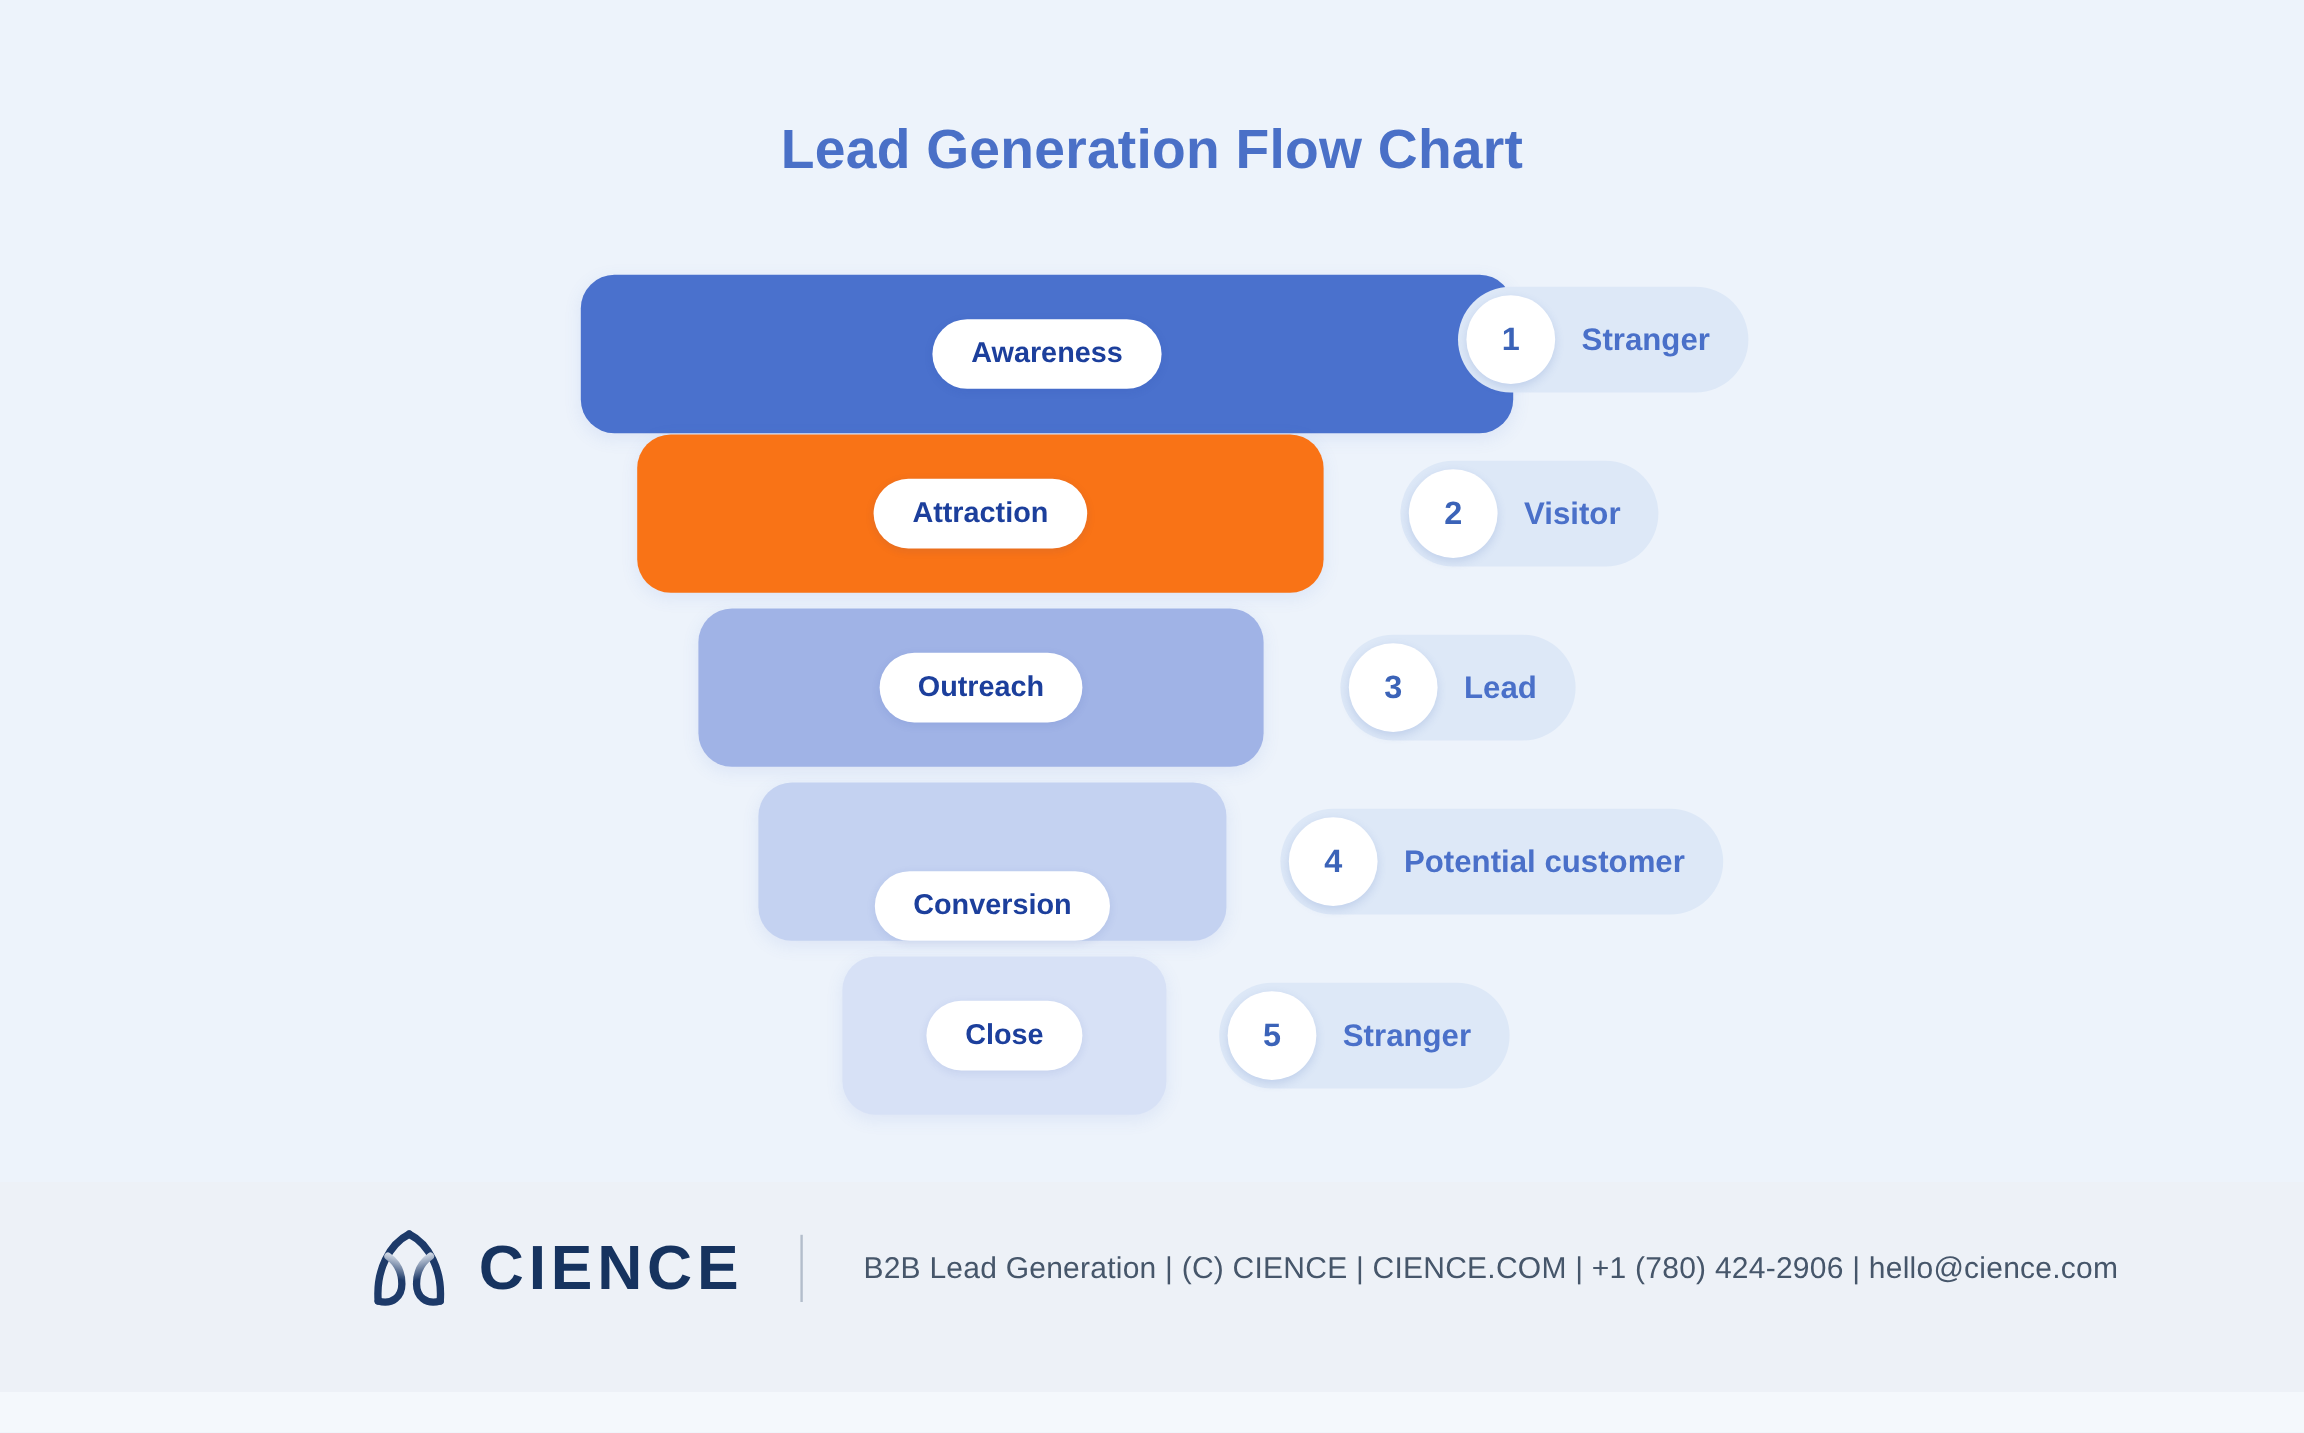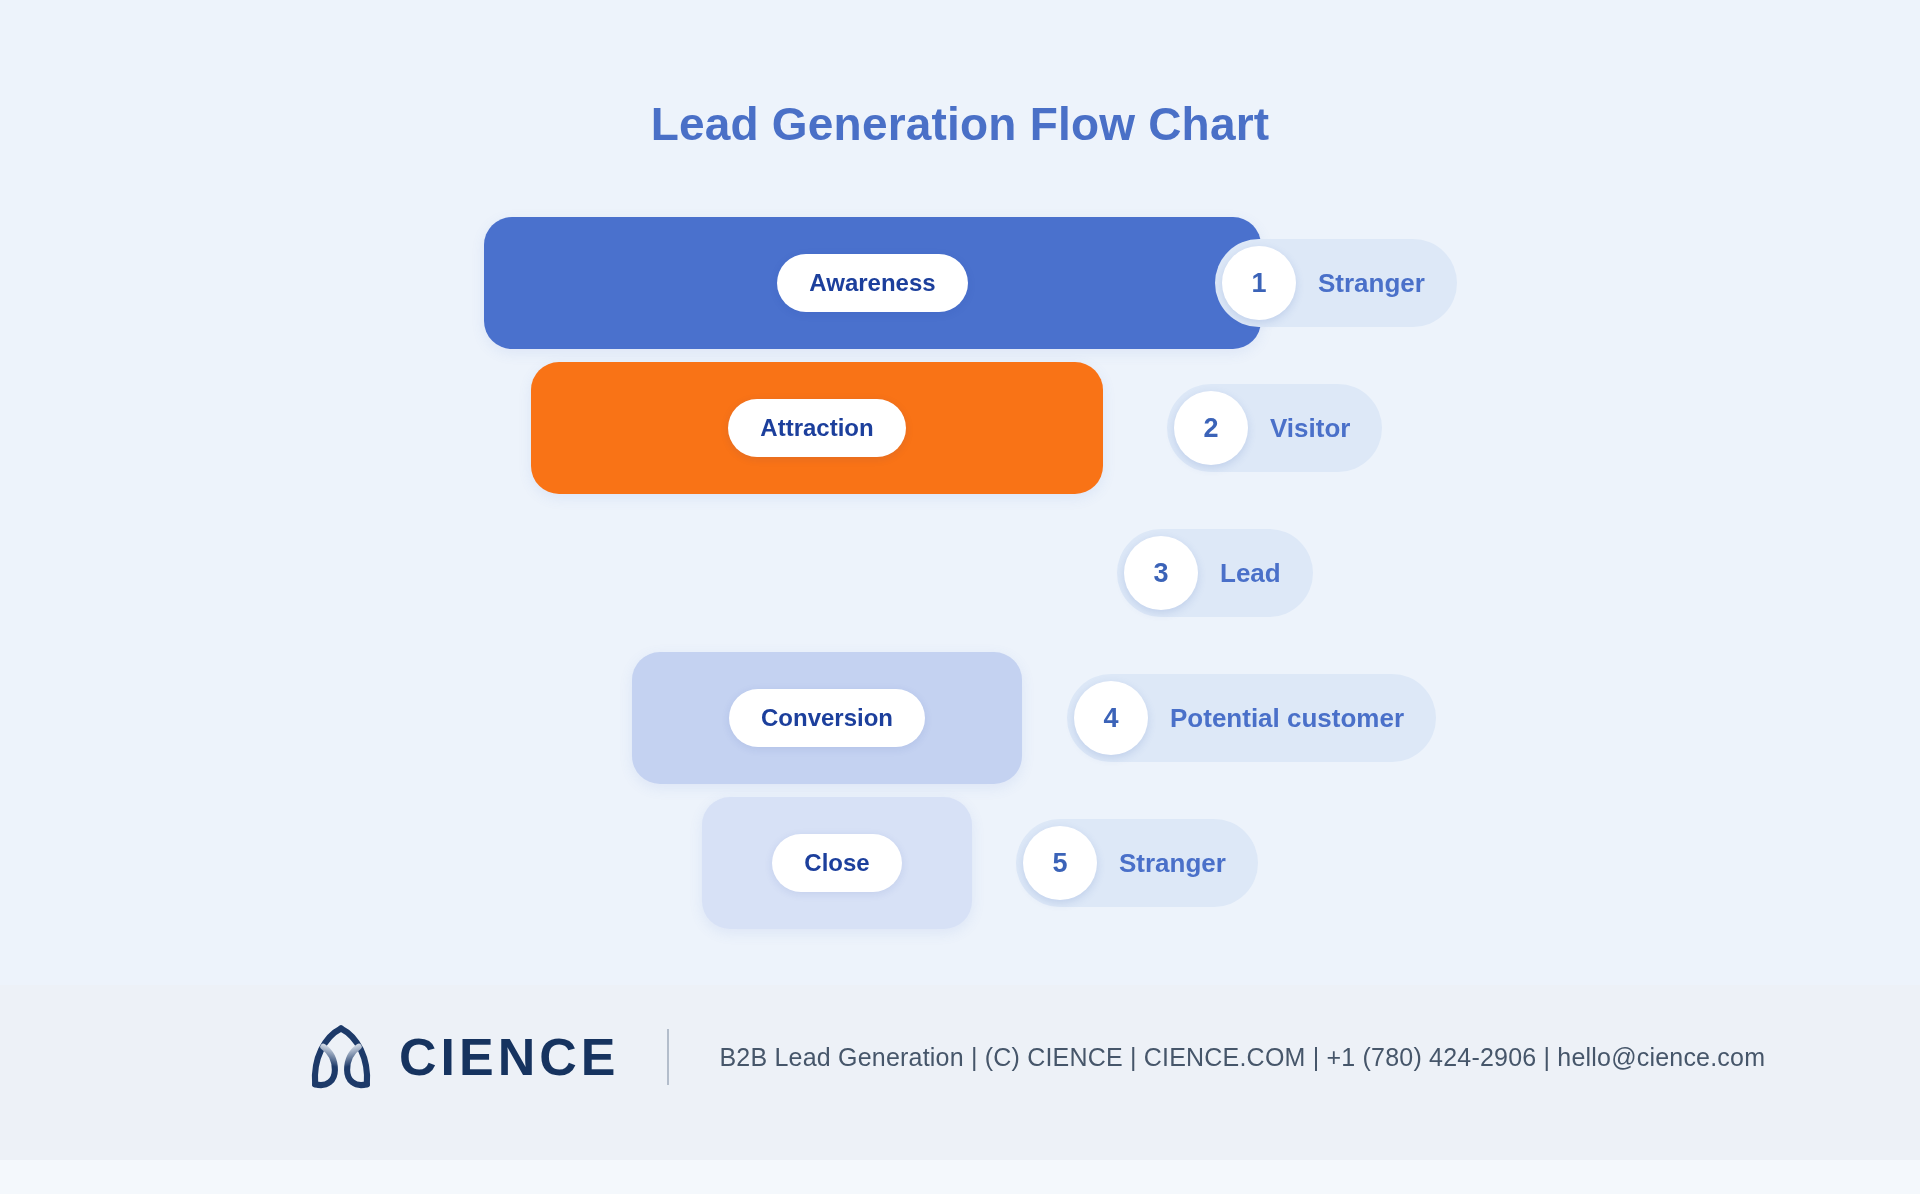--- a/index.html
+++ b/index.html
@@ -14,24 +14,24 @@
   .title{position:absolute;left:0;top:94px;width:100%;text-align:center;
          font-size:46px;line-height:60px;font-weight:700;color:#4a70c7;letter-spacing:.2px;}
 
   
   .row{position:absolute;left:0;width:100%;height:132px;}
   .r0{top:217px}.r1{top:362px}.r2{top:507px}.r3{top:652px}.r4{top:797px}
 
   .bar{position:absolute;top:0;height:132px;border-radius:28px;
        display:flex;align-items:center;justify-content:center;
        box-shadow:0 4px 14px rgba(74,113,205,.10);}
-  .r0 .bar{left:484px;width:777px;}
+  .r0 .bar{left:484px;width:777px;margin-top:12px;}
   .r1 .bar{left:531px;width:572px;}
   .r2 .bar{left:582px;width:471px;}
-  .r3 .bar{left:632px;width:390px;}
+  .r3 .bar{left:632px;width:390px;align-items:flex-end;}
   .r4 .bar{left:702px;width:270px;}
 
   .bar-label{background:#ffffff;height:58px;border-radius:29px;padding:0 32px;
              display:flex;align-items:center;justify-content:center;
              font-size:24px;font-weight:700;color:#1c3f9c;
              box-shadow:0 2px 8px rgba(30,63,156,.10);}
 
   .pill{position:absolute;top:22px;height:88px;border-radius:44px;background:#dde8f7;
         display:inline-flex;align-items:center;padding-right:32px;}
   .r0 .pill{left:1215px;}
@@ -81,20 +81,25 @@
         <span>Attraction</span>
       </div>
     </div>
     <div class="pill">
       <span class="num">2</span>
       <span class="res">Visitor</span>
     </div>
   </div>
 
   <div class="row r2">
+    <div class="bar" style="background: rgb(160, 179, 230);">
+      <div class="bar-label">
+        <span>Outreach</span>
+      </div>
+    </div>
     <div class="pill">
       <span class="num">3</span>
       <span class="res">Lead</span>
     </div>
   </div>
 
   <div class="row r3">
     <div class="bar" style="background: rgb(196, 210, 241);">
       <div class="bar-label">
         <span>Conversion</span>

